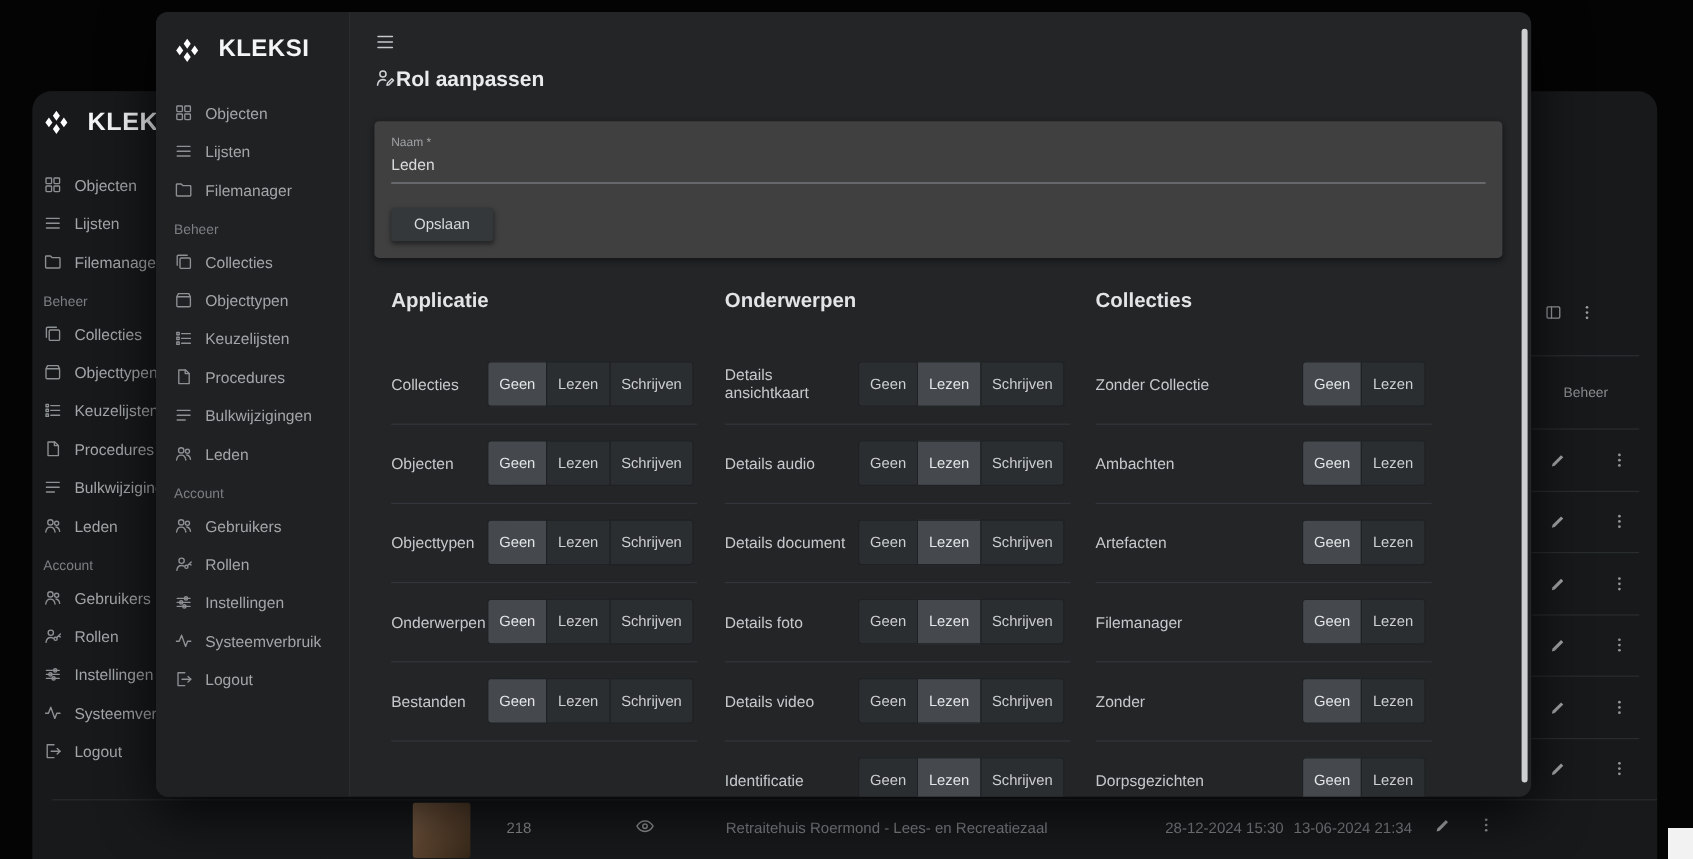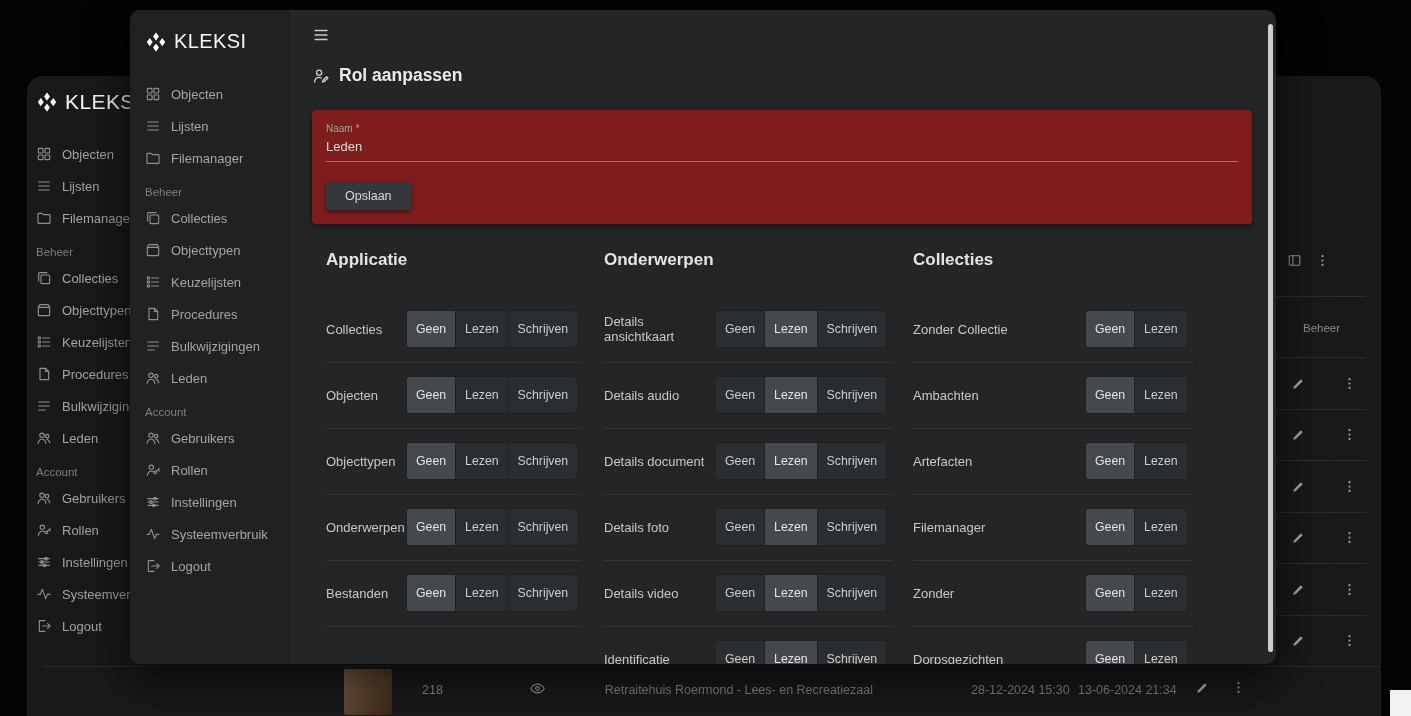--- a/index.html
+++ b/index.html
@@ -4,22 +4,22 @@
 <style>
   *{margin:0;padding:0;box-sizing:border-box}
   html,body{width:1411px;height:716px;background:#040404;overflow:hidden;
     font-family:"Liberation Sans",sans-serif}
   .stage{position:absolute;inset:0}
 
   
   .ic{display:block;width:100%;height:100%;stroke:currentColor;fill:none;
       stroke-width:1.7;stroke-linecap:round;stroke-linejoin:round}
   .ic.fl{fill:currentColor;stroke:none}
-  .logo{display:flex;align-items:center;gap:7px;color:#f4f5f6;font-size:21px;
-        font-weight:400;letter-spacing:.4px;white-space:nowrap}
+  .logo{display:flex;align-items:center;gap:15px;color:#f4f5f6;font-size:21px;
+        font-weight:700;letter-spacing:.4px;white-space:nowrap}
   .logo-ic{width:22px;height:22px;color:#fff;flex:none}
   .sb-item{display:flex;align-items:center;gap:10px;height:32px;color:#a3a6a8;
            font-size:13px;cursor:pointer;white-space:nowrap}
   .sb-ic{width:16px;height:16px;color:#8e9193;flex:none}
   .sb-section{color:#7c7f82;font-size:11.5px;margin:12px 0 4px;white-space:nowrap}
 
   
   .bg-window{position:absolute;left:27px;top:76px;width:1354px;height:640px;
              background:#17191b;border-radius:16px 16px 0 0;overflow:hidden}
   .bg-sidebar{position:absolute;left:0;top:0;width:240px;height:100%;
@@ -53,24 +53,24 @@
 
   
   .modal{position:absolute;left:130px;top:10px;width:1146px;height:654px;
          background:#232527;border-radius:10px;display:flex;overflow:hidden;
          box-shadow:0 12px 45px rgba(0,0,0,.78);z-index:10}
   .modal-sidebar{width:162px;flex:none;background:#1f2123;
                  border-right:1px solid #2c2f31;padding:20px 0 0 15px;overflow:hidden}
   .modal-sidebar .logo{margin-bottom:25px;font-size:20px}
   .modal-content{position:relative;flex:1;padding:16px 24px 0 20px;overflow:hidden}
   .hamburger{width:18px;height:18px;color:#c6c9cb;cursor:pointer}
-  .title-row{display:flex;align-items:center;gap:9px;margin-top:21px}
+  .title-row{display:flex;margin-top:12px}
   .title-ic{width:18px;height:18px;color:#cfd2d4}
   .page-title{font-size:17.5px;font-weight:700;color:#e9ebec}
-  .card{margin-top:24px;background:#7f1d1d;border-radius:4px;padding:13px 14px 14px;
+  .card{margin-top:24px;background:#404040;border-radius:4px;padding:13px 14px 14px;
         box-shadow:0 2px 5px rgba(0,0,0,.45)}
   .field-label{font-size:10px;color:#9ea1a4}
   .field-value{font-size:13px;color:#d9dbdd;padding:5px 0 7px;
                border-bottom:1px solid #808488;cursor:text}
   .btn{display:inline-block;margin-top:20px;background:#34383b;color:#d7d9db;
        font-family:inherit;font-size:12.5px;padding:7px 19px;border:none;
        border-radius:3px;box-shadow:0 2px 4px rgba(0,0,0,.5);cursor:pointer}
   .perm-wrap{display:flex;margin-top:26px}
   .group h2{font-size:17px;font-weight:700;color:#e2e4e6;line-height:20px}
   .group .rows{margin-top:40px}

